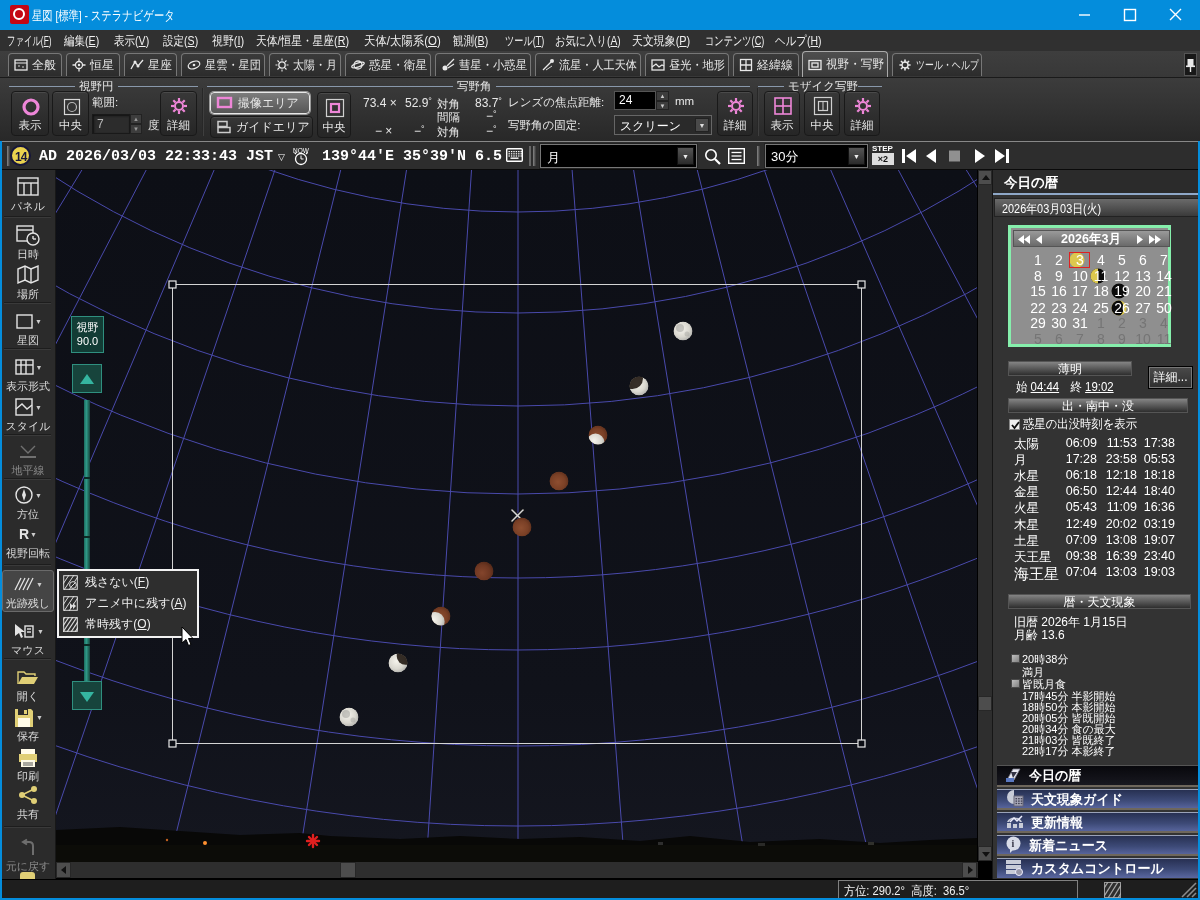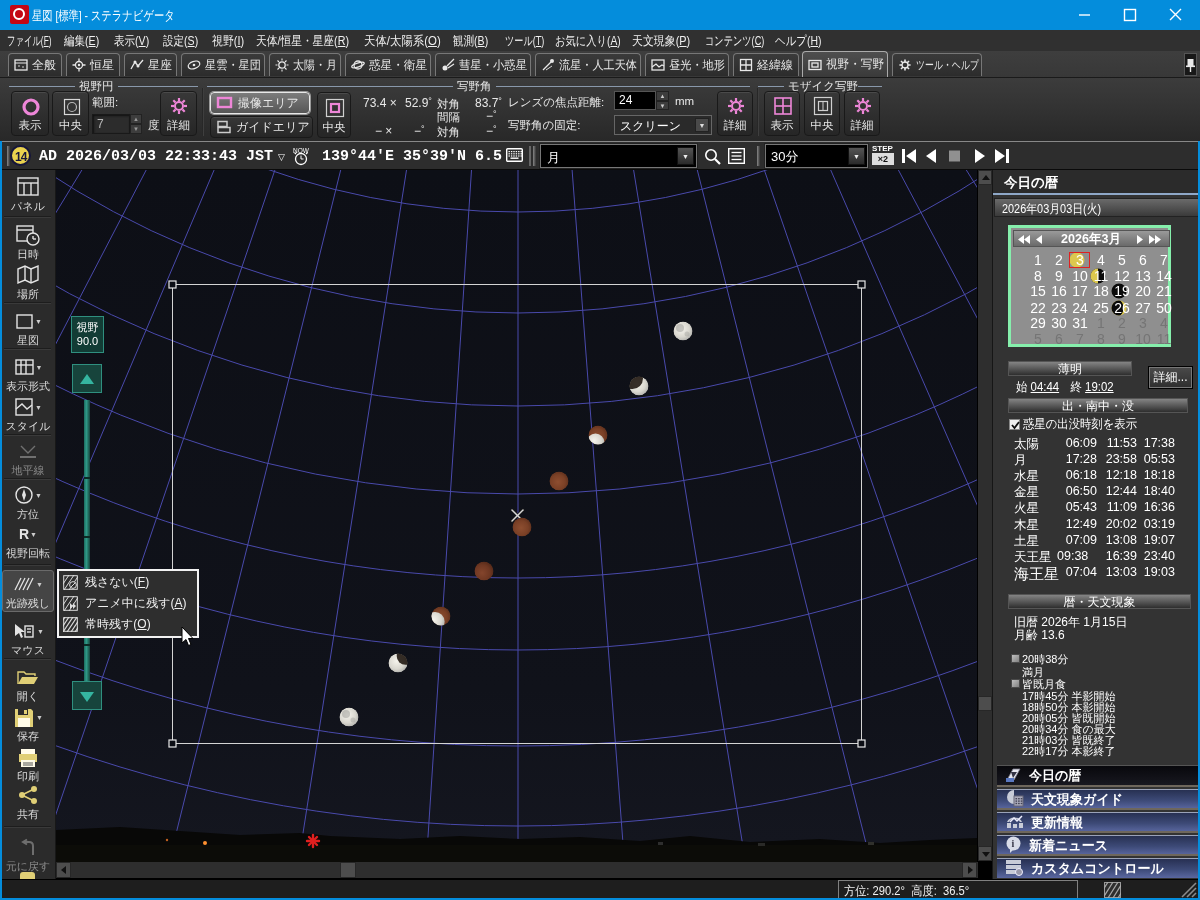--- a/index.html
+++ b/index.html
@@ -905,21 +905,21 @@
     <div style="position:absolute;left:142px;top:330px;width:40px;text-align:right;font-size:12.5px;">16:36</div>
     <div style="position:absolute;left:21px;top:347px;font-size:12.5px;">木星</div>
     <div style="position:absolute;left:64px;top:347px;width:40px;text-align:right;font-size:12.5px;">12:49</div>
     <div style="position:absolute;left:104px;top:347px;width:40px;text-align:right;font-size:12.5px;">20:02</div>
     <div style="position:absolute;left:142px;top:347px;width:40px;text-align:right;font-size:12.5px;">03:19</div>
     <div style="position:absolute;left:21px;top:363px;font-size:12.5px;">土星</div>
     <div style="position:absolute;left:64px;top:363px;width:40px;text-align:right;font-size:12.5px;">07:09</div>
     <div style="position:absolute;left:104px;top:363px;width:40px;text-align:right;font-size:12.5px;">13:08</div>
     <div style="position:absolute;left:142px;top:363px;width:40px;text-align:right;font-size:12.5px;">19:07</div>
     <div style="position:absolute;left:21px;top:379px;font-size:12.5px;">天王星</div>
-    <div style="position:absolute;left:64px;top:379px;width:40px;font-size:12.5px;">09:38</div>
+    <div style="position:absolute;left:64px;top:379px;width:40px;text-align:right;font-size:12.5px;">09:38</div>
     <div style="position:absolute;left:104px;top:379px;width:40px;text-align:right;font-size:12.5px;">16:39</div>
     <div style="position:absolute;left:142px;top:379px;width:40px;text-align:right;font-size:12.5px;">23:40</div>
     <div style="position:absolute;left:21px;top:395px;font-size:15px;">海王星</div>
     <div style="position:absolute;left:64px;top:395px;width:40px;text-align:right;font-size:12.5px;">07:04</div>
     <div style="position:absolute;left:104px;top:395px;width:40px;text-align:right;font-size:12.5px;">13:03</div>
     <div style="position:absolute;left:142px;top:395px;width:40px;text-align:right;font-size:12.5px;">19:03</div>
     <div class="hdrbar" style="top:424px;width:183px;">暦・天文現象</div>
     <div style="position:absolute;left:21px;top:444px;font-size:12px;"><span class="fit" id="f_kyu" style="transform:scaleX(1.0);">旧暦 2026年 1月15日</span></div>
     <div style="position:absolute;left:21px;top:457px;font-size:12px;"><span class="fit" id="f_getsu" style="transform:scaleX(1.0);">月齢 13.6</span></div>
     <div style="position:absolute;left:18px;top:482px;font-size:11px;white-space:pre;"><span class="fit" id="f_ev0" style="transform:scaleX(1.0);"><span style="display:inline-block;width:9px;height:9px;background:linear-gradient(135deg,#c0c0c0,#808080);border:1px solid #4a4a4a;margin-right:2px;"></span>20時38分</span></div>

